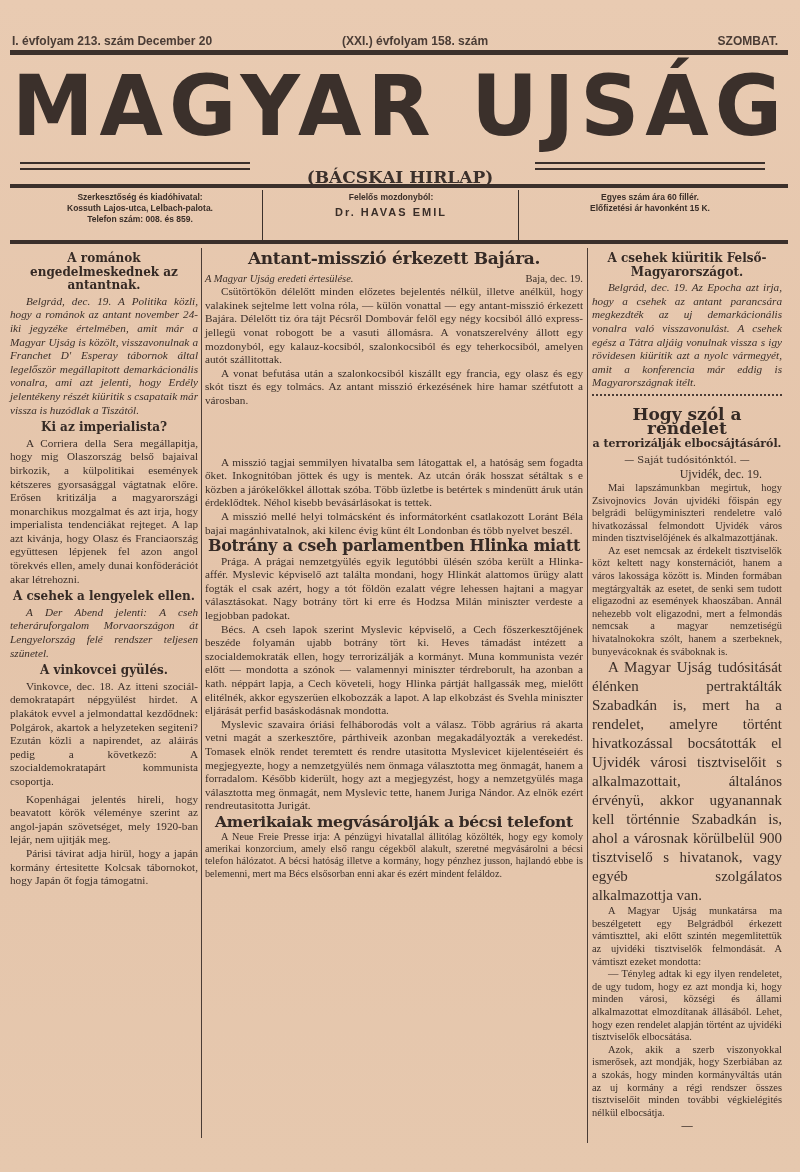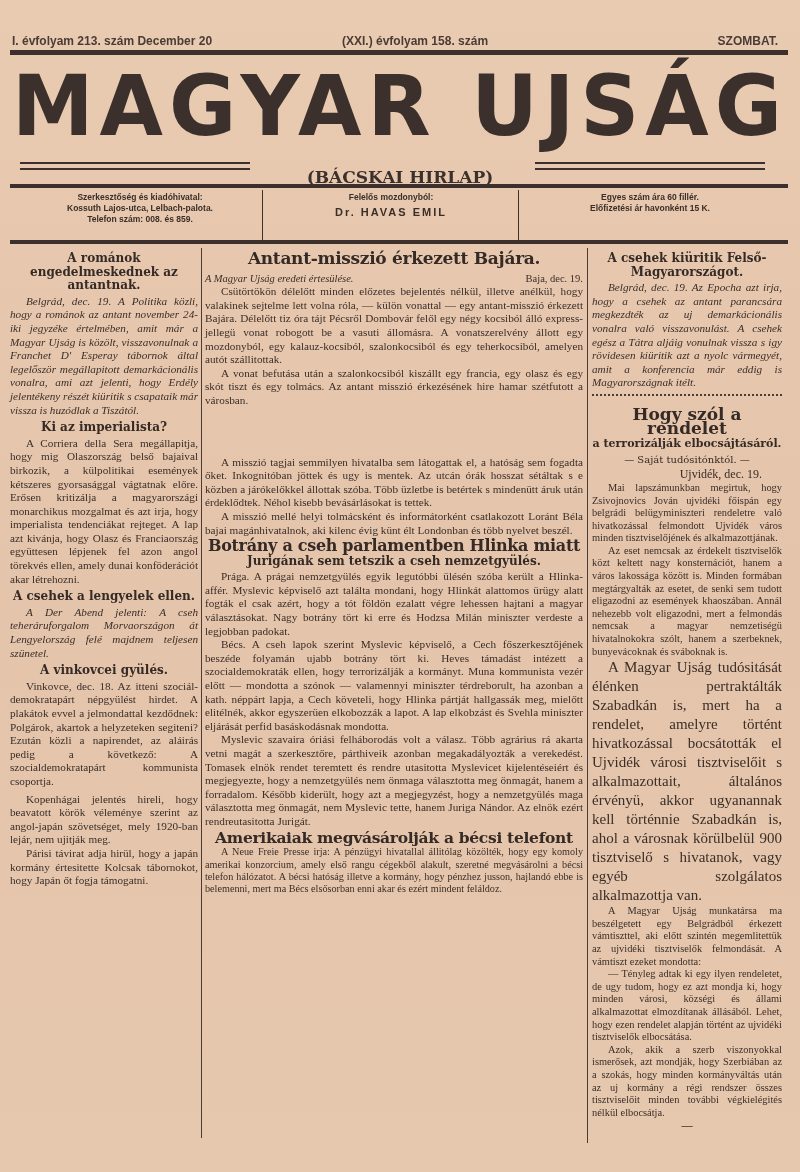--- a/index.html
+++ b/index.html
@@ -69,21 +69,21 @@
     <div>
       <div class="head med">A románok engedelmeskednek az antantnak.</div>
       <p class="it">Belgrád, dec. 19. A Politika közli, hogy a románok az antant november 24-iki jegyzéke értelmében, amit már a Magyar Ujság is közölt, visszavonulnak a Franchet D' Esperay tábornok által legelőször megállapitott demarkácionális vonalra, ami azt jelenti, hogy Erdély jelentékeny részét kiüritik s csapataik már vissza is huzódlak a Tiszától.</p>
     </div>
     <div style="margin-top:4px;">
       <div class="head med">Ki az imperialista?</div>
       <p>A Corriera della Sera megállapitja, hogy mig Olaszország belső bajaival birkozik, a külpolitikai események kétszeres gyorsasággal vágtatnak előre. Erősen kritizálja a magyarországi monarchikus mozgalmat és azt irja, hogy imperialista tendenciákat rejteget. A lap azt kivánja, hogy Olasz és Franciaország együttesen lépjenek fel azon angol törekvés ellen, amely dunai konföderációt akar létrehozni.</p>
     </div>
     <div style="margin-top:4px;">
       <div class="head med">A csehek a lengyelek ellen.</div>
-      <p class="it">A Der Abend jelenti: A cseh teherárufor­galom Morvaországon át Lengyelország felé majdnem teljesen szünetel.</p>
+      <p class="it">A Der Abend jelenti: A cseh teherárufor­galom Morvaországon át Lengyelország felé rendszer teljesen szünetel.</p>
     </div>
     <div style="margin-top:4px;">
       <div class="head med">A vinkovcei gyülés.</div>
       <p>Vinkovce, dec. 18. Az itteni szociál-demokratapárt népgyülést hirdet. A plakátok evvel a jelmondattal kezdődnek: Polgárok, akartok a helyzeteken segiteni? Ezután közli a napirendet, az aláirás pedig a következő: A szocialdemokratapárt kommunista csoportja.</p>
     </div>
     <div style="margin-top:4px;">
       <p>Kopenhágai jelentés hireli, hogy beavatott körök véleménye szerint az angol-japán szövetséget, mely 1920-ban lejár, nem ujitják meg.</p>
       <p>Párisi távirat adja hirül, hogy a japán kormány értesitette Kolcsak tábornokot, hogy Japán őt fogja támogatni.</p>
     </div>
   </div>
@@ -98,21 +98,20 @@
         <span>Baja, dec. 19.</span>
       </div>
       <p>Csütörtökön délelőtt minden előzetes bejelentés nélkül, illetve anélkül, hogy valakinek sejtelme lett volna róla, — külön vonattal — egy antant-misszió érkezett Bajára. Délelőtt tiz óra tájt Pécsről Dombovár felől egy négy kocsiból álló express-jellegü vonat robogott be a vasuti állomásra. A vonatszerelvény állott egy mozdonyból, egy kalauz-kocsiból, szalonkocsiból és egy teherkocsiból, amelyen autót szállitottak.</p>
       <p>A vonat befutása után a szalonkocsiból kiszállt egy francia, egy olasz és egy skót tiszt és egy tolmács. Az antant misszió érkezésének hire hamar szétfutott a városban.</p>
       <div style="height:48px;"></div>
       <p>A misszió tagjai semmilyen hivatalba sem látogattak el, a hatóság sem fogadta őket. Inkognitóban jöttek és ugy is mentek. Az utcán órák hosszat sétáltak s e közben a járókelőkkel állottak szóba. Több üzletbe is betértek s mindenütt áruk után érdeklődtek. Néhol kisebb bevásárlásokat is tettek.</p>
       <p>A misszió mellé helyi tolmácsként és informátorként csatlakozott Loránt Béla bajai magánhivatalnok, aki kilenc évig künt élt Londonban és több nyelvet beszél.</p>
     </div>
     <div>
       <div class="head big" style="font-size:16px;">Botrány a cseh parlamentben Hlinka miatt</div>
-      <div class="head med">Jurigának sem tetszik a cseh nemzetgyülés.</div>
       <p>Prága. A prágai nemzetgyülés egyik legutóbbi ülésén szóba került a Hlinka-affér. Myslevic képviselő azt találta mondani, hogy Hlinkát alattomos ürügy alatt fogták el csak azért, hogy a tót földön ezalatt végre lehessen hajtani a magyar választásokat. Nagy botrány tört ki erre és Hodzsa Milán miniszter verdeste a legjobban padokat.</p>
       <p>Bécs. A cseh lapok szerint Myslevic képviselő, a Cech főszerkesztőjének beszéde folyamán ujabb botrány tört ki. Heves támadást intézett a szocialdemokraták ellen, hogy terrorizálják a kormányt. Muna kommunista vezér előtt — mondotta a szónok — valamennyi miniszter térdreborult, ha azonban a kath. néppárt lapja, a Cech követeli, hogy Hlinka pártját hallgassák meg, mielőtt elitélnék, akkor egyszerüen elkobozzák a lapot. A lap elkobzást és Svehla miniszter eljárását perfid basáskodásnak mondotta.</p>
       <p>Myslevic szavaira óriási felháborodás volt a válasz. Több agrárius rá akarta vetni magát a szerkesztőre, párthiveik azonban megakadályozták a verekedést. Tomasek elnök rendet teremtett és rendre utasitotta Myslevicet kijelentéseiért és megjegyezte, hogy a nemzetgyülés nem önmaga választotta meg önmagát, hanem a forradalom. Később kiderült, hogy azt a megjegyzést, hogy a nemzetgyülés maga választotta meg önmagát, nem Myslevic tette, hanem Juriga Nándor. Az elnök ezért rendreutasitotta Jurigát.</p>
     </div>
     <div>
       <div class="head big" style="font-size:15.5px;">Amerikaiak megvásárolják a bécsi telefont</div>
       <p style="font-size:10.2px;line-height:12.4px;">A Neue Freie Presse irja: A pénzügyi hivatallal állitólag közölték, hogy egy komoly amerikai konzorcium, amely első rangu cégekből alakult, szeretné megvásárolni a bécsi telefon hálózatot. A bécsi hatóság illetve a kormány, hogy pénzhez jusson, hajlandó ebbe is belemenni, mert ma Bécs elsősorban enni akar és ezért mindent feláldoz.</p>
     </div>
   </div>
 

